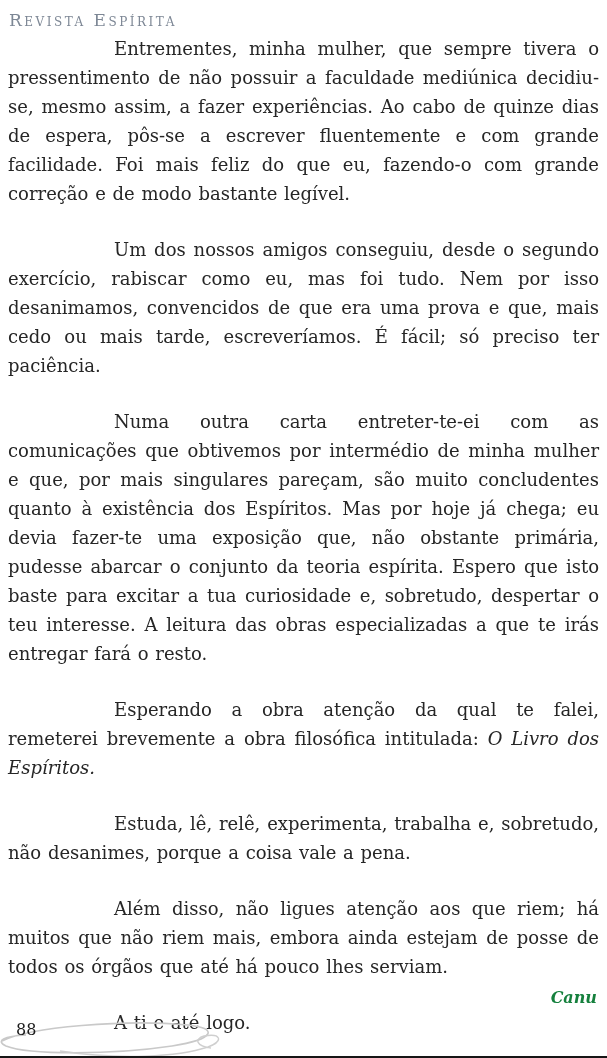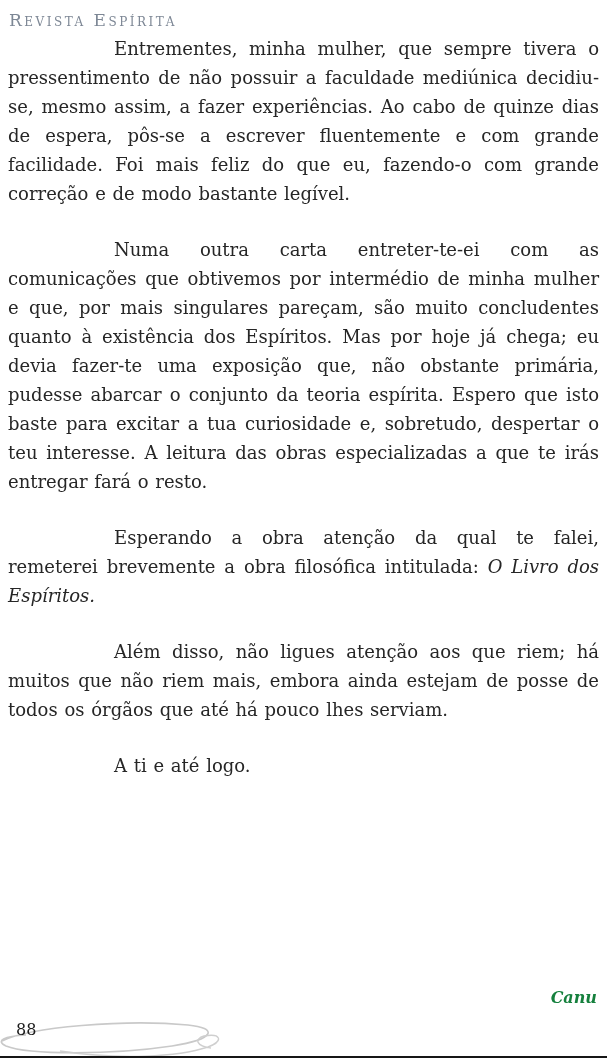--- a/index.html
+++ b/index.html
@@ -75,22 +75,24 @@
 </style>
 </head>
 <body>
 
 <div class="page">
 
   <div class="running-header">Revista Espírita</div>
 
   <div class="body-text" id="paragraphs">
       <p><span>Entrementes, minha mulher, que sempre tivera o pressentimento de não possuir a faculdade mediúnica decidiu-se, mesmo assim, a fazer experiências. Ao cabo de quinze dias de espera, pôs-se a escrever fluentemente e com grande facilidade. Foi mais feliz do que eu, fazendo-o com grande correção e de modo bastante legível.</span></p>
+      <p><span>Um dos nossos amigos conseguiu, desde o segundo exercício, rabiscar como eu, mas foi tudo. Nem por isso desanimamos, convencidos de que era uma prova e que, mais cedo ou mais tarde, escreveríamos. É fácil; só preciso ter paciência.</span></p>
       <p><span>Numa outra carta entreter-te-ei com as comunicações que obtivemos por intermédio de minha mulher e que, por mais singulares pareçam, são muito concludentes quanto à existência dos Espíritos. Mas por hoje já chega; eu devia fazer-te uma exposição que, não obstante primária, pudesse abarcar o conjunto da teoria espírita. Espero que isto baste para excitar a tua curiosidade e, sobretudo, despertar o teu interesse. A leitura das obras especializadas a que te irás entregar fará o resto.</span></p>
       <p><span>Esperando a obra atenção da qual te falei, remeterei brevemente a obra filosófica intitulada: </span><i>O Livro dos Espíritos.</i></p>
+      <p><span>Estuda, lê, relê, experimenta, trabalha e, sobretudo, não desanimes, porque a coisa vale a pena.</span></p>
       <p><span>Além disso, não ligues atenção aos que riem; há muitos que não riem mais, embora ainda estejam de posse de todos os órgãos que até há pouco lhes serviam.</span></p>
       <p><span>A ti e até logo.</span></p>
     </div>
 
   <div class="signature">Canu</div>
 
   <svg class="flourish" viewBox="0 0 245 52" xmlns="http://www.w3.org/2000/svg">
     <path d="M 2 36 C 30 22, 125 14, 188 20 C 218 23, 216 34, 172 41 C 112 50, 28 50, 6 41 C -5 36, 4 31, 26 30" fill="none" stroke="#c9c9c9" stroke-width="1.6"></path>
     <path d="M 60 46 C 120 55, 178 52, 208 42 C 224 36, 221 28, 204 31 C 194 34, 196 41, 211 43" fill="none" stroke="#cfcfcf" stroke-width="1.4"></path>
   </svg>

